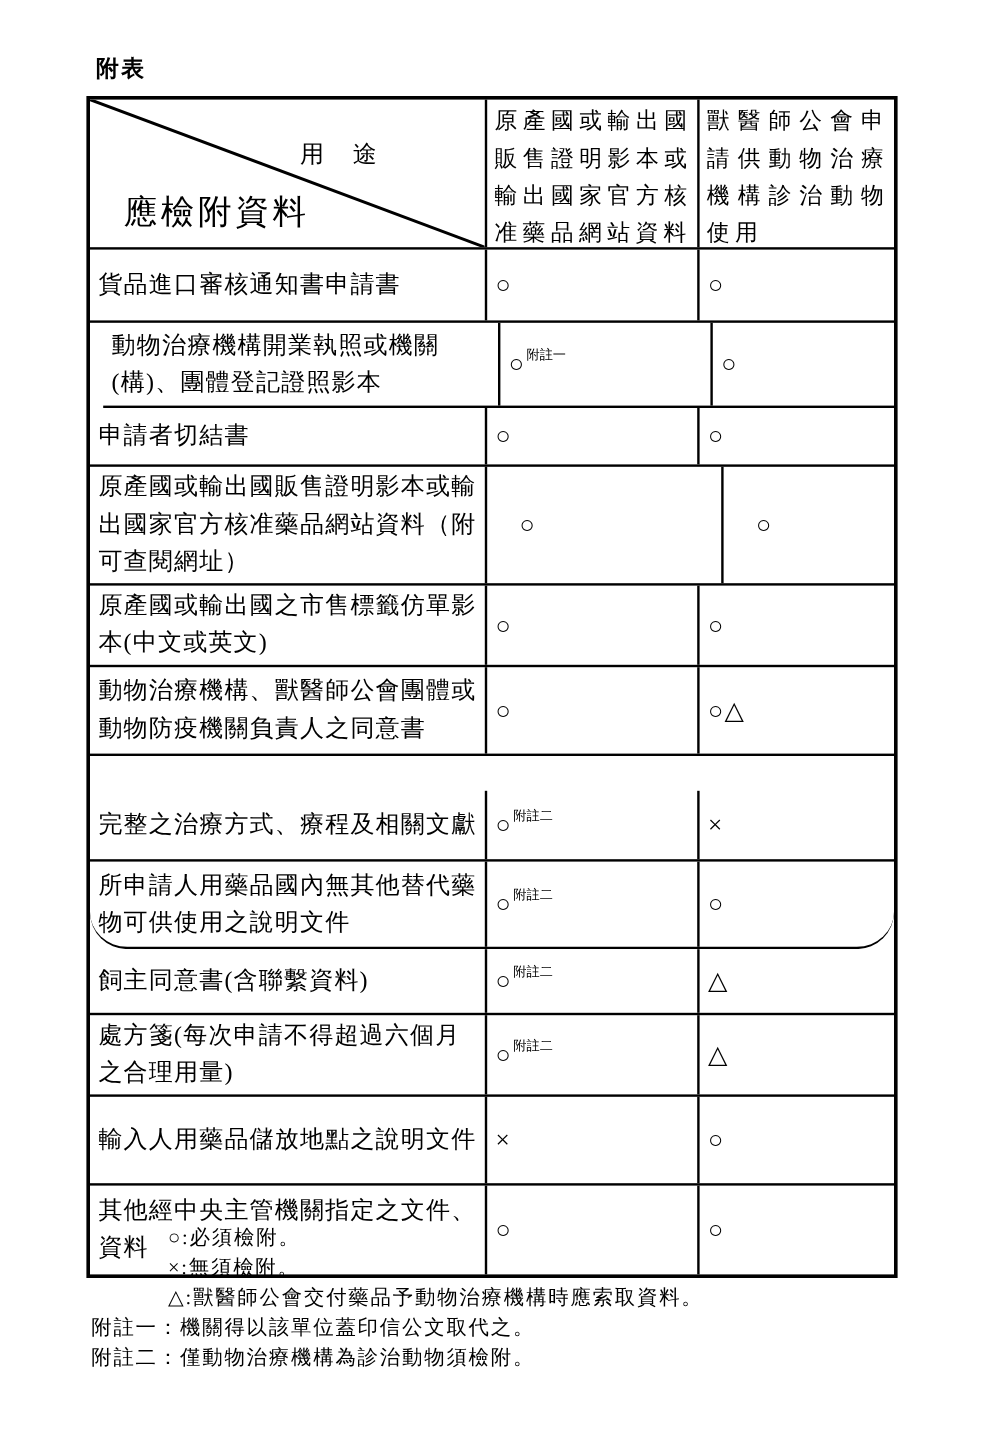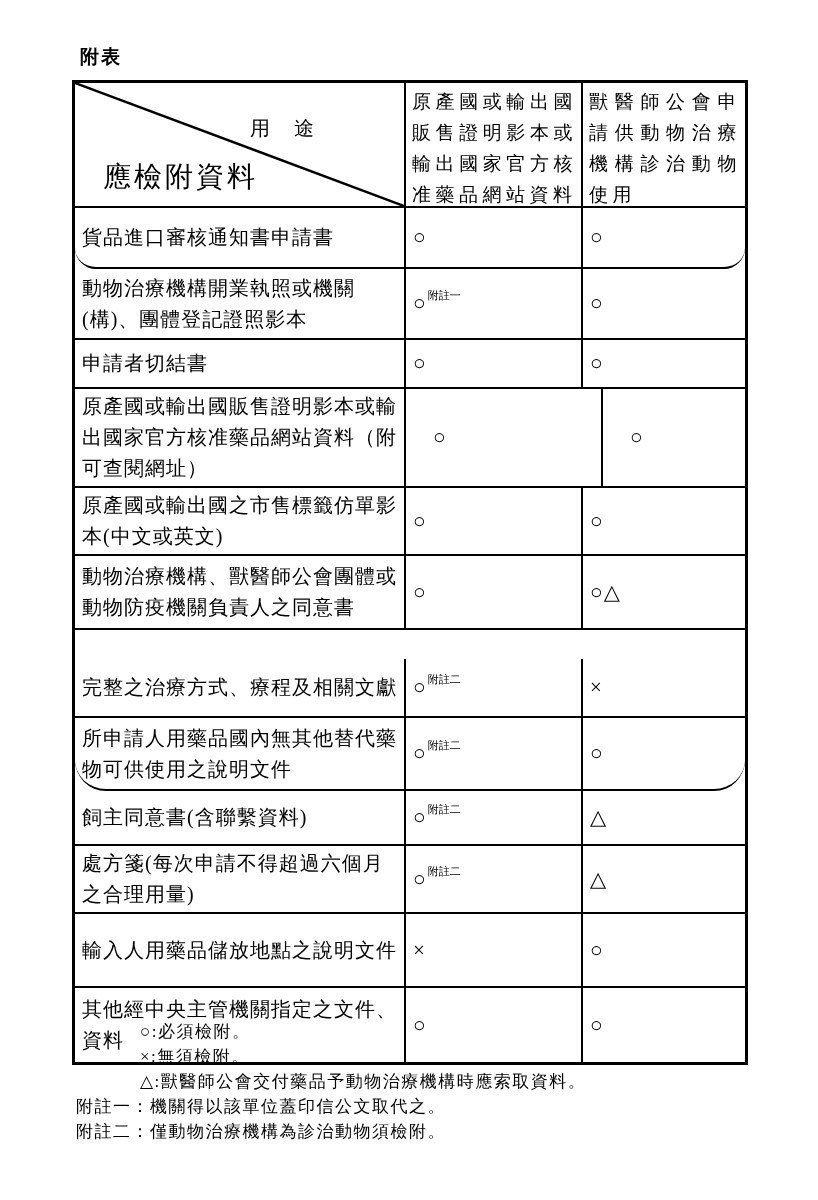--- a/index.html
+++ b/index.html
@@ -78,22 +78,22 @@
     letter-spacing: 1px;
   }
   .symbol-cell .sup {
     font-size: 11px;
     letter-spacing: 0;
     position: relative;
     top: -8px;
     left: 1px;
   }
   
-  .t-row:nth-child(2)  { min-height: 61px; border-radius: 21px; }
-  .t-row:nth-child(3)  { min-height: 71px; }
+  .t-row:nth-child(2)  { min-height: 61px; }
+  .t-row:nth-child(3)  { min-height: 71px; margin-left: 11px; }
   .t-row:nth-child(4)  { min-height: 49px; }
   .t-row:nth-child(5)  { min-height: 90px; gap: 20px; }
   .t-row:nth-child(6)  { min-height: 62px; }
   .t-row:nth-child(7)  { min-height: 74px; }
   .t-row:nth-child(8)  { min-height: 59px; margin-top: 29px; }
   .t-row:nth-child(9)  { min-height: 73px; border-radius: 31px; }
   .t-row:nth-child(10) { min-height: 55px; }
   .t-row:nth-child(11) { min-height: 67px; }
   .t-row:nth-child(12) { min-height: 74px; }
   .t-row:nth-child(13) { min-height: 74px; }

